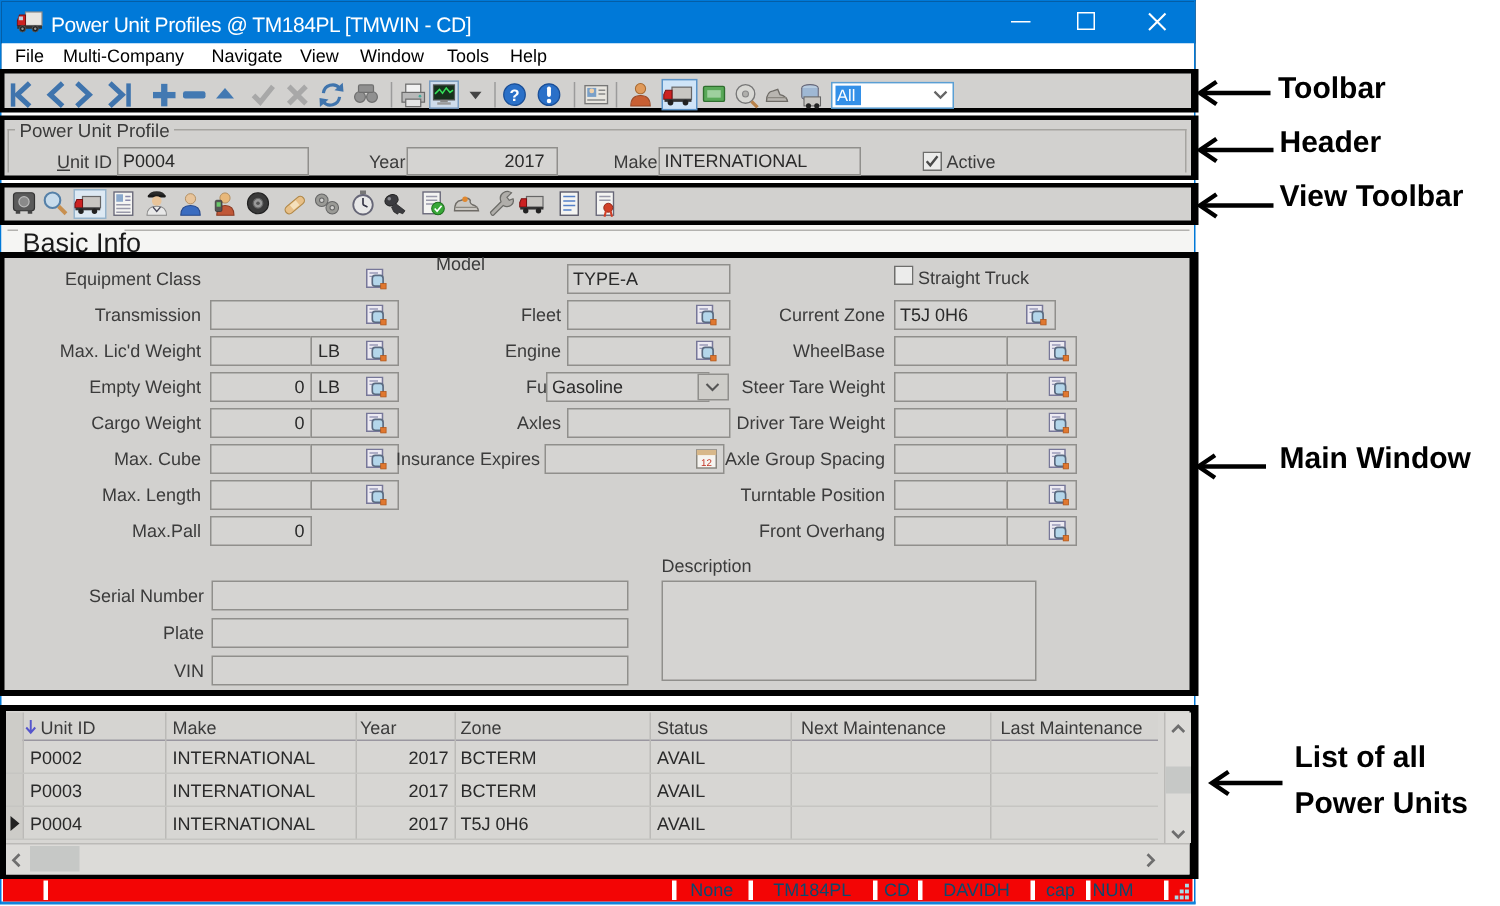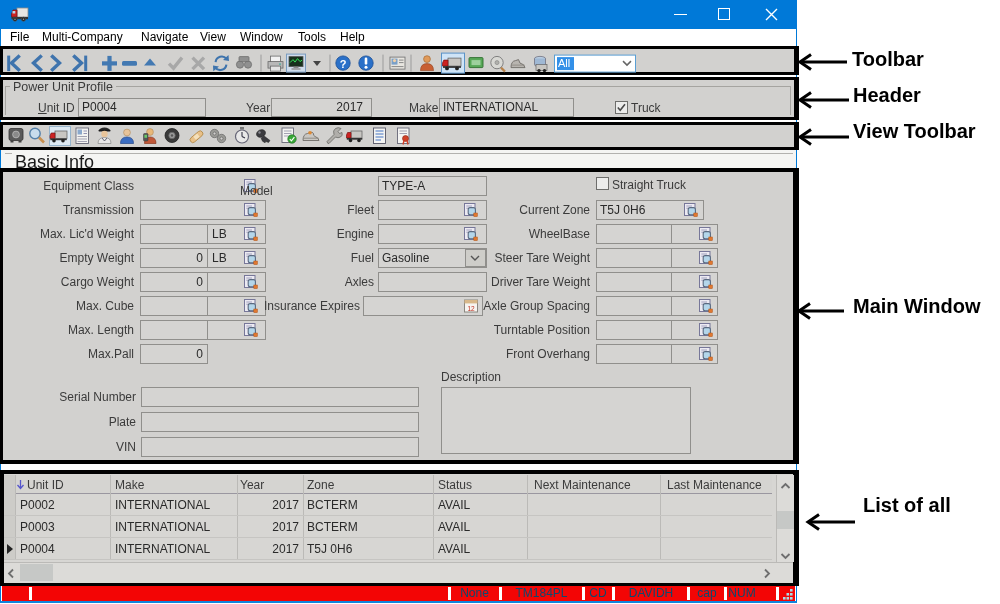--- a/index.html
+++ b/index.html
@@ -79,20 +79,21 @@
     <svg class="abs" style="left:11px;top:5px;" width="18" height="18" viewBox="0 0 18 18">
       <rect x="6" y="3" width="11" height="9" fill="#e8e6e2" stroke="#8a8a8a" stroke-width="0.8"></rect>
       <path d="M6 12 L6 5 L2 5 L0.5 9 L0.5 12 Z" fill="#cc2222" stroke="#771111" stroke-width="0.7"></path>
       <rect x="1.5" y="6" width="2.8" height="2.5" fill="#bcd4e8"></rect>
       <rect x="0.5" y="12" width="16.5" height="2.2" fill="#333"></rect>
       <circle cx="4" cy="14.2" r="2.1" fill="#222" stroke="#555" stroke-width="0.6"></circle>
       <circle cx="4" cy="14.2" r="0.8" fill="#999"></circle>
       <circle cx="12.5" cy="14.2" r="2.1" fill="#222" stroke="#555" stroke-width="0.6"></circle>
       <circle cx="12.5" cy="14.2" r="0.8" fill="#999"></circle>
     </svg>
+    <div id="titletext">Power Unit Profiles @ TM184PL [TMWIN - CD]</div>
     <div class="abs" style="left:674px;top:14px;width:13px;height:1px;background:#fff;"></div>
     <div class="abs" style="left:718px;top:8px;width:12px;height:12px;border:1px solid #fff;"></div>
     <svg class="abs" style="left:764px;top:7px;" width="15" height="15" viewBox="0 0 15 15">
       <path d="M2 2 L13 13 M13 2 L2 13" stroke="#fff" stroke-width="1.4"></path>
     </svg>
     <div id="menubar"></div>
     <div class="menuitem" style="left:10px;">File</div>
     <div class="menuitem" style="left:42px;">Multi-Company</div>
     <div class="menuitem" style="left:141px;">Navigate</div>
     <div class="menuitem" style="left:200px;">View</div>
@@ -208,21 +209,21 @@
   <div class="lbl" style="left:38px;top:101px;"><u>U</u>nit ID</div>
   <div class="fld" style="left:78px;top:98px;width:128px;height:19px;padding:1px 3px;">P0004</div>
   <div class="lbl" style="left:246px;top:101px;">Year</div>
   <div class="fld" style="left:271px;top:98px;width:101px;height:19px;padding:1px 8px;text-align:right;">2017</div>
   <div class="lbl" style="left:409px;top:101px;">Make</div>
   <div class="fld" style="left:439px;top:98px;width:135px;height:19px;padding:1px 3px;">INTERNATIONAL</div>
   <svg class="abs" style="left:615px;top:101px;" width="13" height="13" viewBox="0 0 13 13">
     <rect x="0.5" y="0.5" width="12" height="12" fill="#ececeb" stroke="#6e6e6c"></rect>
     <path d="M2.8 6.5 L5.2 9.2 L10 3.2" stroke="#4a4a4a" stroke-width="1.6" fill="none"></path>
   </svg>
-  <div class="lbl" style="left:631px;top:101px;">Truck</div>
+  <div class="lbl" style="left:631px;top:101px;">Active</div>
 
   <div class="blackrect" style="left:0;top:122px;width:799px;height:28px;"></div>
   <div id="vtb-int"></div>
   <svg class="abs" style="left:0;top:125px;" width="797" height="22" viewBox="0 0 797 22">
     <g>
       <rect x="9" y="3.5" width="14" height="12" rx="2" fill="#5a5a5a" stroke="#333" stroke-width="0.8"></rect>
       <circle cx="16" cy="9.5" r="3.4" fill="#8a8a8a" stroke="#bbb" stroke-width="0.8"></circle>
       <rect x="10.5" y="15.5" width="3" height="2" fill="#444"></rect>
       <rect x="18.5" y="15.5" width="3" height="2" fill="#444"></rect>
     </g>
@@ -373,36 +374,36 @@
   <svg class="abs" style="left:244px;top:299px;" width="15" height="15">
       <use href="#mgi"></use>
     </svg>
   <div class="fld" style="left:140px;top:320px;width:68px;height:20px;"></div>
   <div class="fld" style="left:207px;top:320px;width:59px;height:20px;"></div>
   <svg class="abs" style="left:244px;top:323px;" width="15" height="15">
       <use href="#mgi"></use>
     </svg>
   <div class="fld" style="left:140px;top:344px;width:68px;height:20px;padding:2px 4px;text-align:right;">0</div>
 
-  <div class="lbl" style="left:240px;width:134px;top:184px;text-align:left;">Model</div>
+  <div class="lbl" style="left:240px;width:134px;top:169px;text-align:center;">Model</div>
   <div class="lbl" style="left:240px;width:134px;top:203px;text-align:right;">Fleet</div>
   <div class="lbl" style="left:240px;width:134px;top:227px;text-align:right;">Engine</div>
   <div class="lbl" style="left:240px;width:134px;top:251px;text-align:right;">Fuel</div>
   <div class="lbl" style="left:240px;width:134px;top:275px;text-align:right;">Axles</div>
   <div class="lbl" style="left:240px;width:120px;top:299px;text-align:right;">Insurance Expires</div>
   <div class="fld" style="left:378px;top:176px;width:109px;height:20px;padding:2px 3px;">TYPE-A</div>
   <div class="fld" style="left:378px;top:200px;width:109px;height:20px;"></div>
   <svg class="abs" style="left:464px;top:203px;" width="15" height="15">
       <use href="#mgi"></use>
     </svg>
   <div class="fld" style="left:378px;top:224px;width:109px;height:20px;"></div>
   <svg class="abs" style="left:464px;top:227px;" width="15" height="15">
       <use href="#mgi"></use>
     </svg>
-  <div class="fld" style="left:378px;top:248px;width:109px;height:20px;padding:2px 3px;">Gasoline</div>
+  <div class="fld" style="left:364px;top:248px;width:109px;height:20px;padding:2px 3px;">Gasoline</div>
   <div class="abs" style="left:465px;top:249px;width:21px;height:18px;background:#cecdc9;border:1px solid #908f8c;"></div>
   <svg class="abs" style="left:469px;top:254px;" width="12" height="8" viewBox="0 0 12 8">
       <path d="M2 2 L6 6 L10 2" stroke="#555" stroke-width="1.4" fill="none"></path>
     </svg>
   <div class="fld" style="left:378px;top:272px;width:109px;height:20px;"></div>
   <div class="fld" style="left:363px;top:296px;width:120px;height:20px;"></div>
   <svg class="abs" style="left:464px;top:299px;" width="15" height="15">
       <use href="#cal"></use>
     </svg>
 
@@ -566,17 +567,18 @@
   <svg class="abs" style="left:797px;top:125px;" width="54" height="24" viewBox="0 0 54 24">
     <path d="M4 12 H52" stroke="#000" stroke-width="3"></path>
     <path d="M14 4.5 L3 12 L14 19.5" stroke="#000" stroke-width="3" fill="none"></path>
   </svg>
   <div class="ann" style="left:853px;top:295px;">Main Window</div>
   <svg class="abs" style="left:796px;top:299px;" width="50" height="24" viewBox="0 0 50 24">
     <path d="M4 12 H48" stroke="#000" stroke-width="3"></path>
     <path d="M14 4.5 L3 12 L14 19.5" stroke="#000" stroke-width="3" fill="none"></path>
   </svg>
   <div class="ann" style="left:863px;top:494px;">List of all</div>
+  <div class="ann" style="left:863px;top:525px;">Power Units</div>
   <svg class="abs" style="left:805px;top:510px;" width="52" height="24" viewBox="0 0 52 24">
     <path d="M4 12 H50" stroke="#000" stroke-width="3"></path>
     <path d="M14 4.5 L3 12 L14 19.5" stroke="#000" stroke-width="3" fill="none"></path>
   </svg>
 </div>
 
 </body></html>

